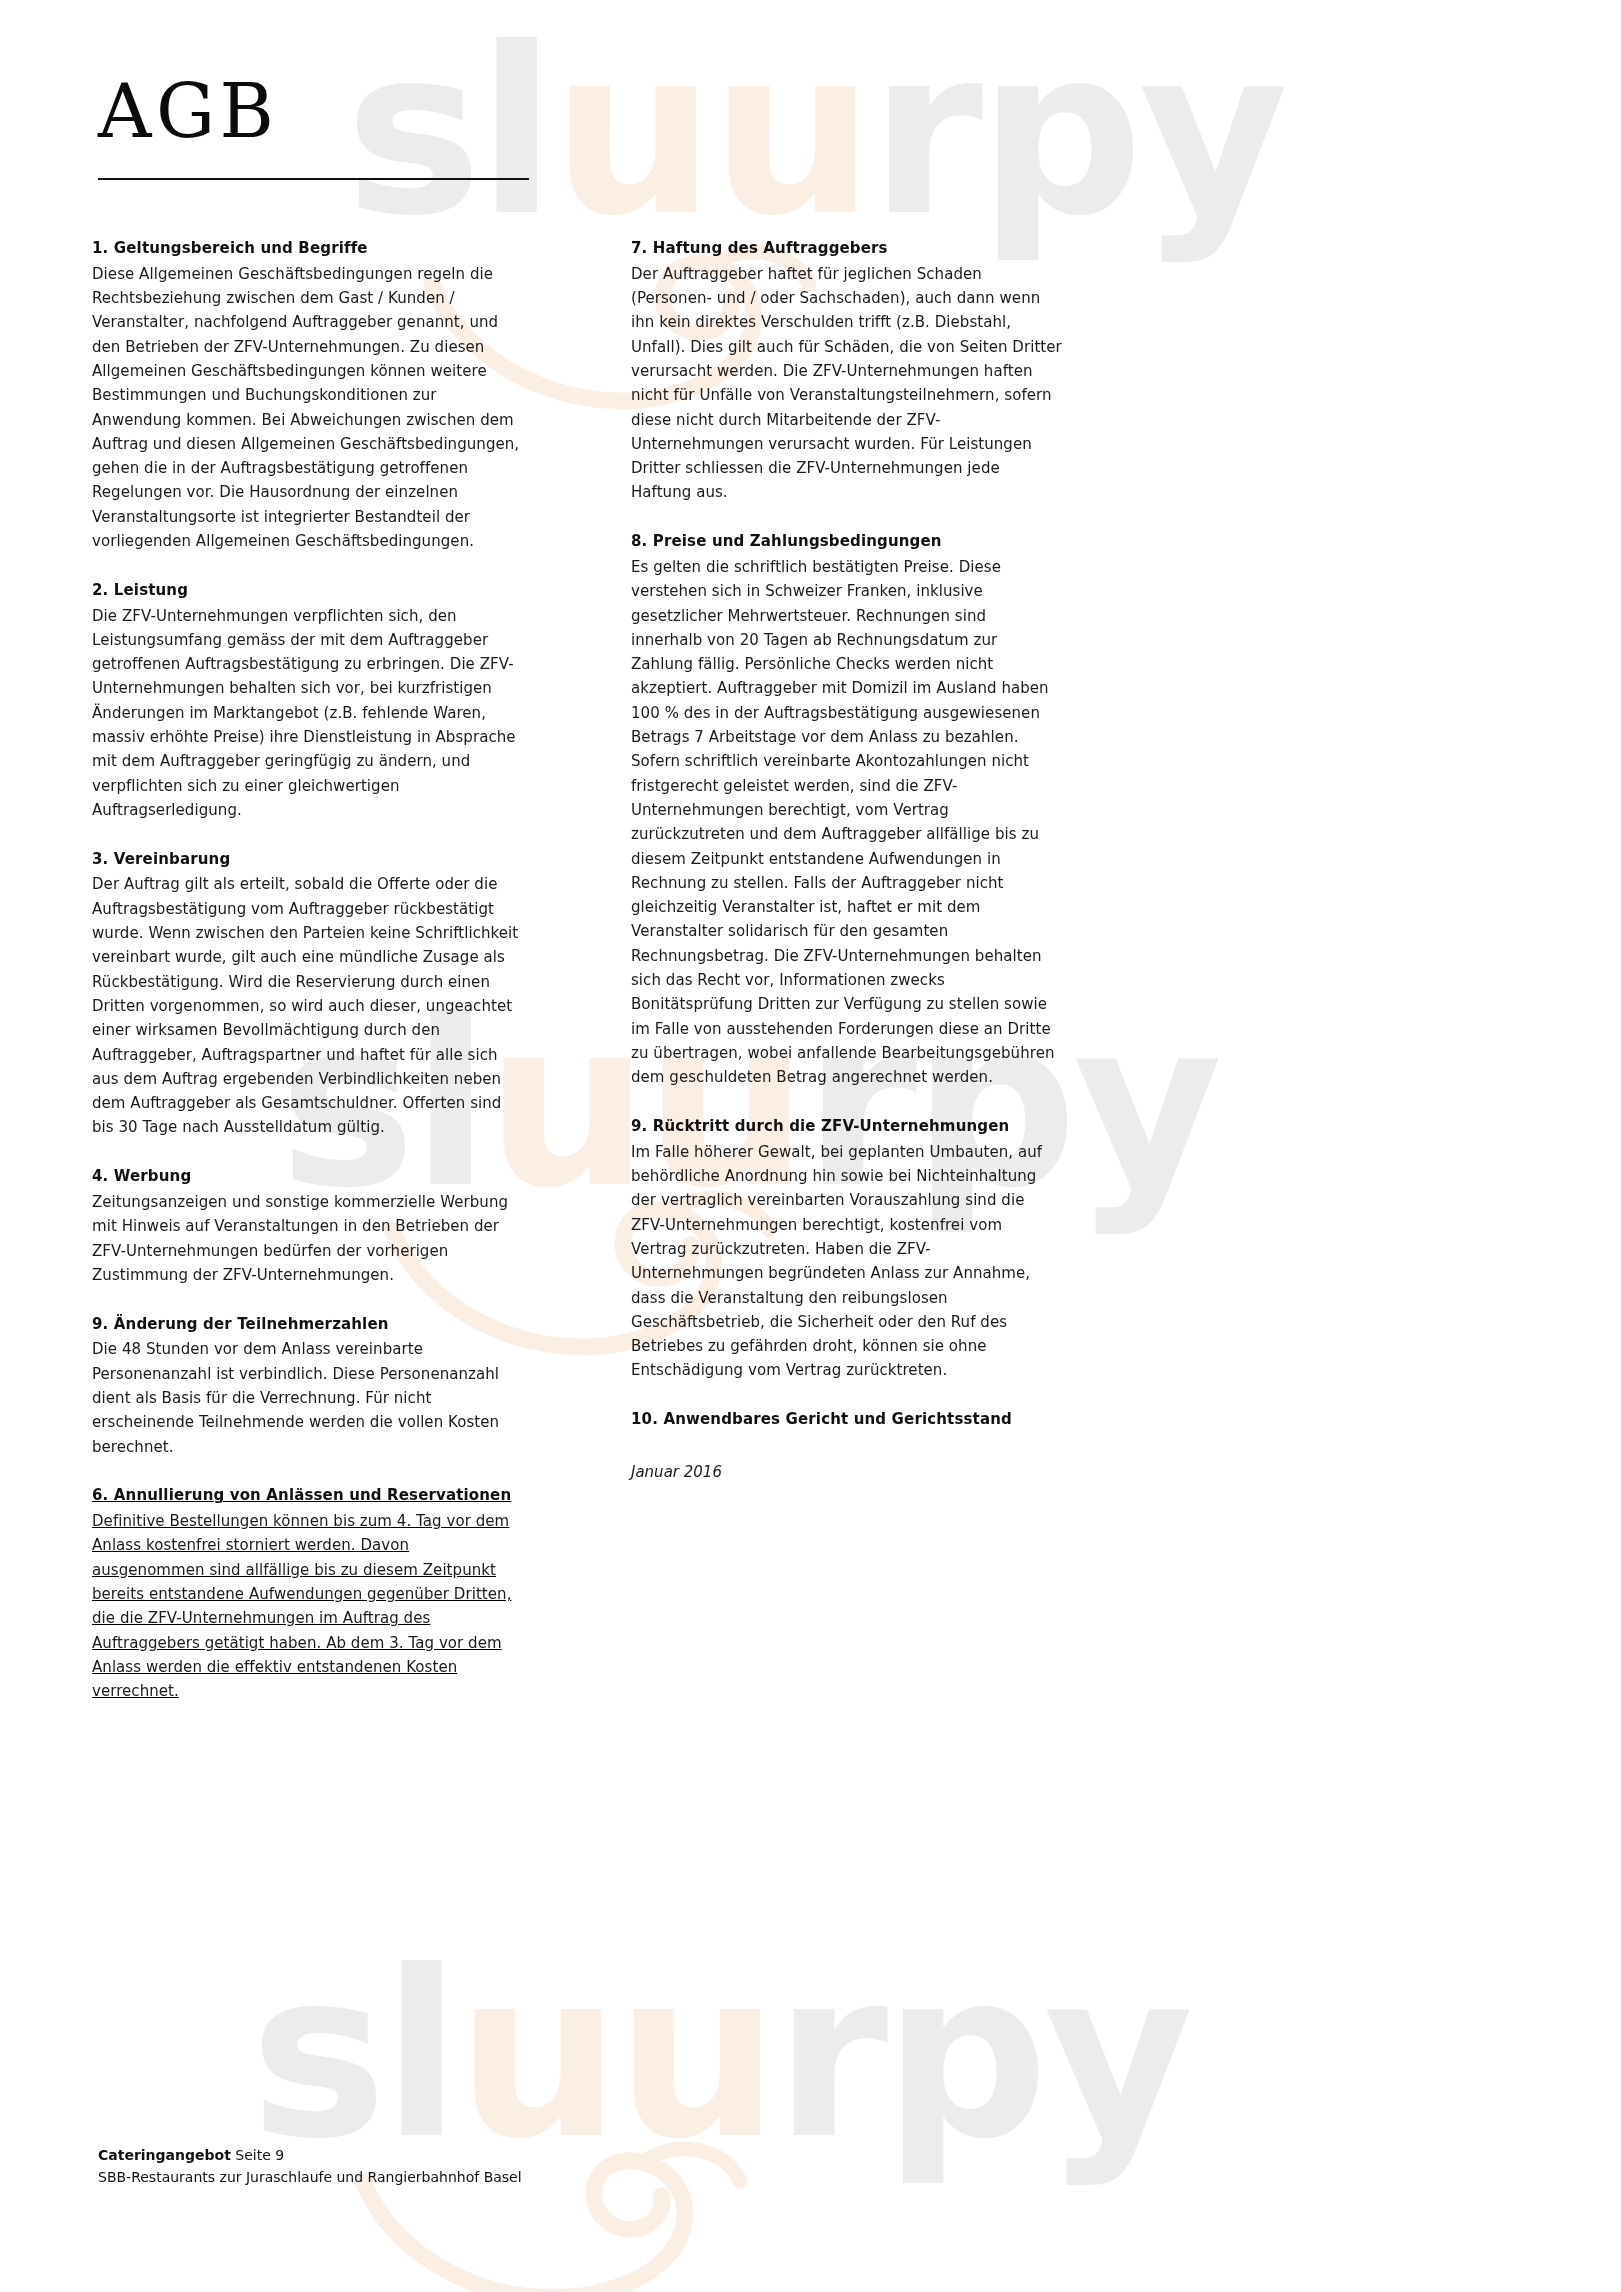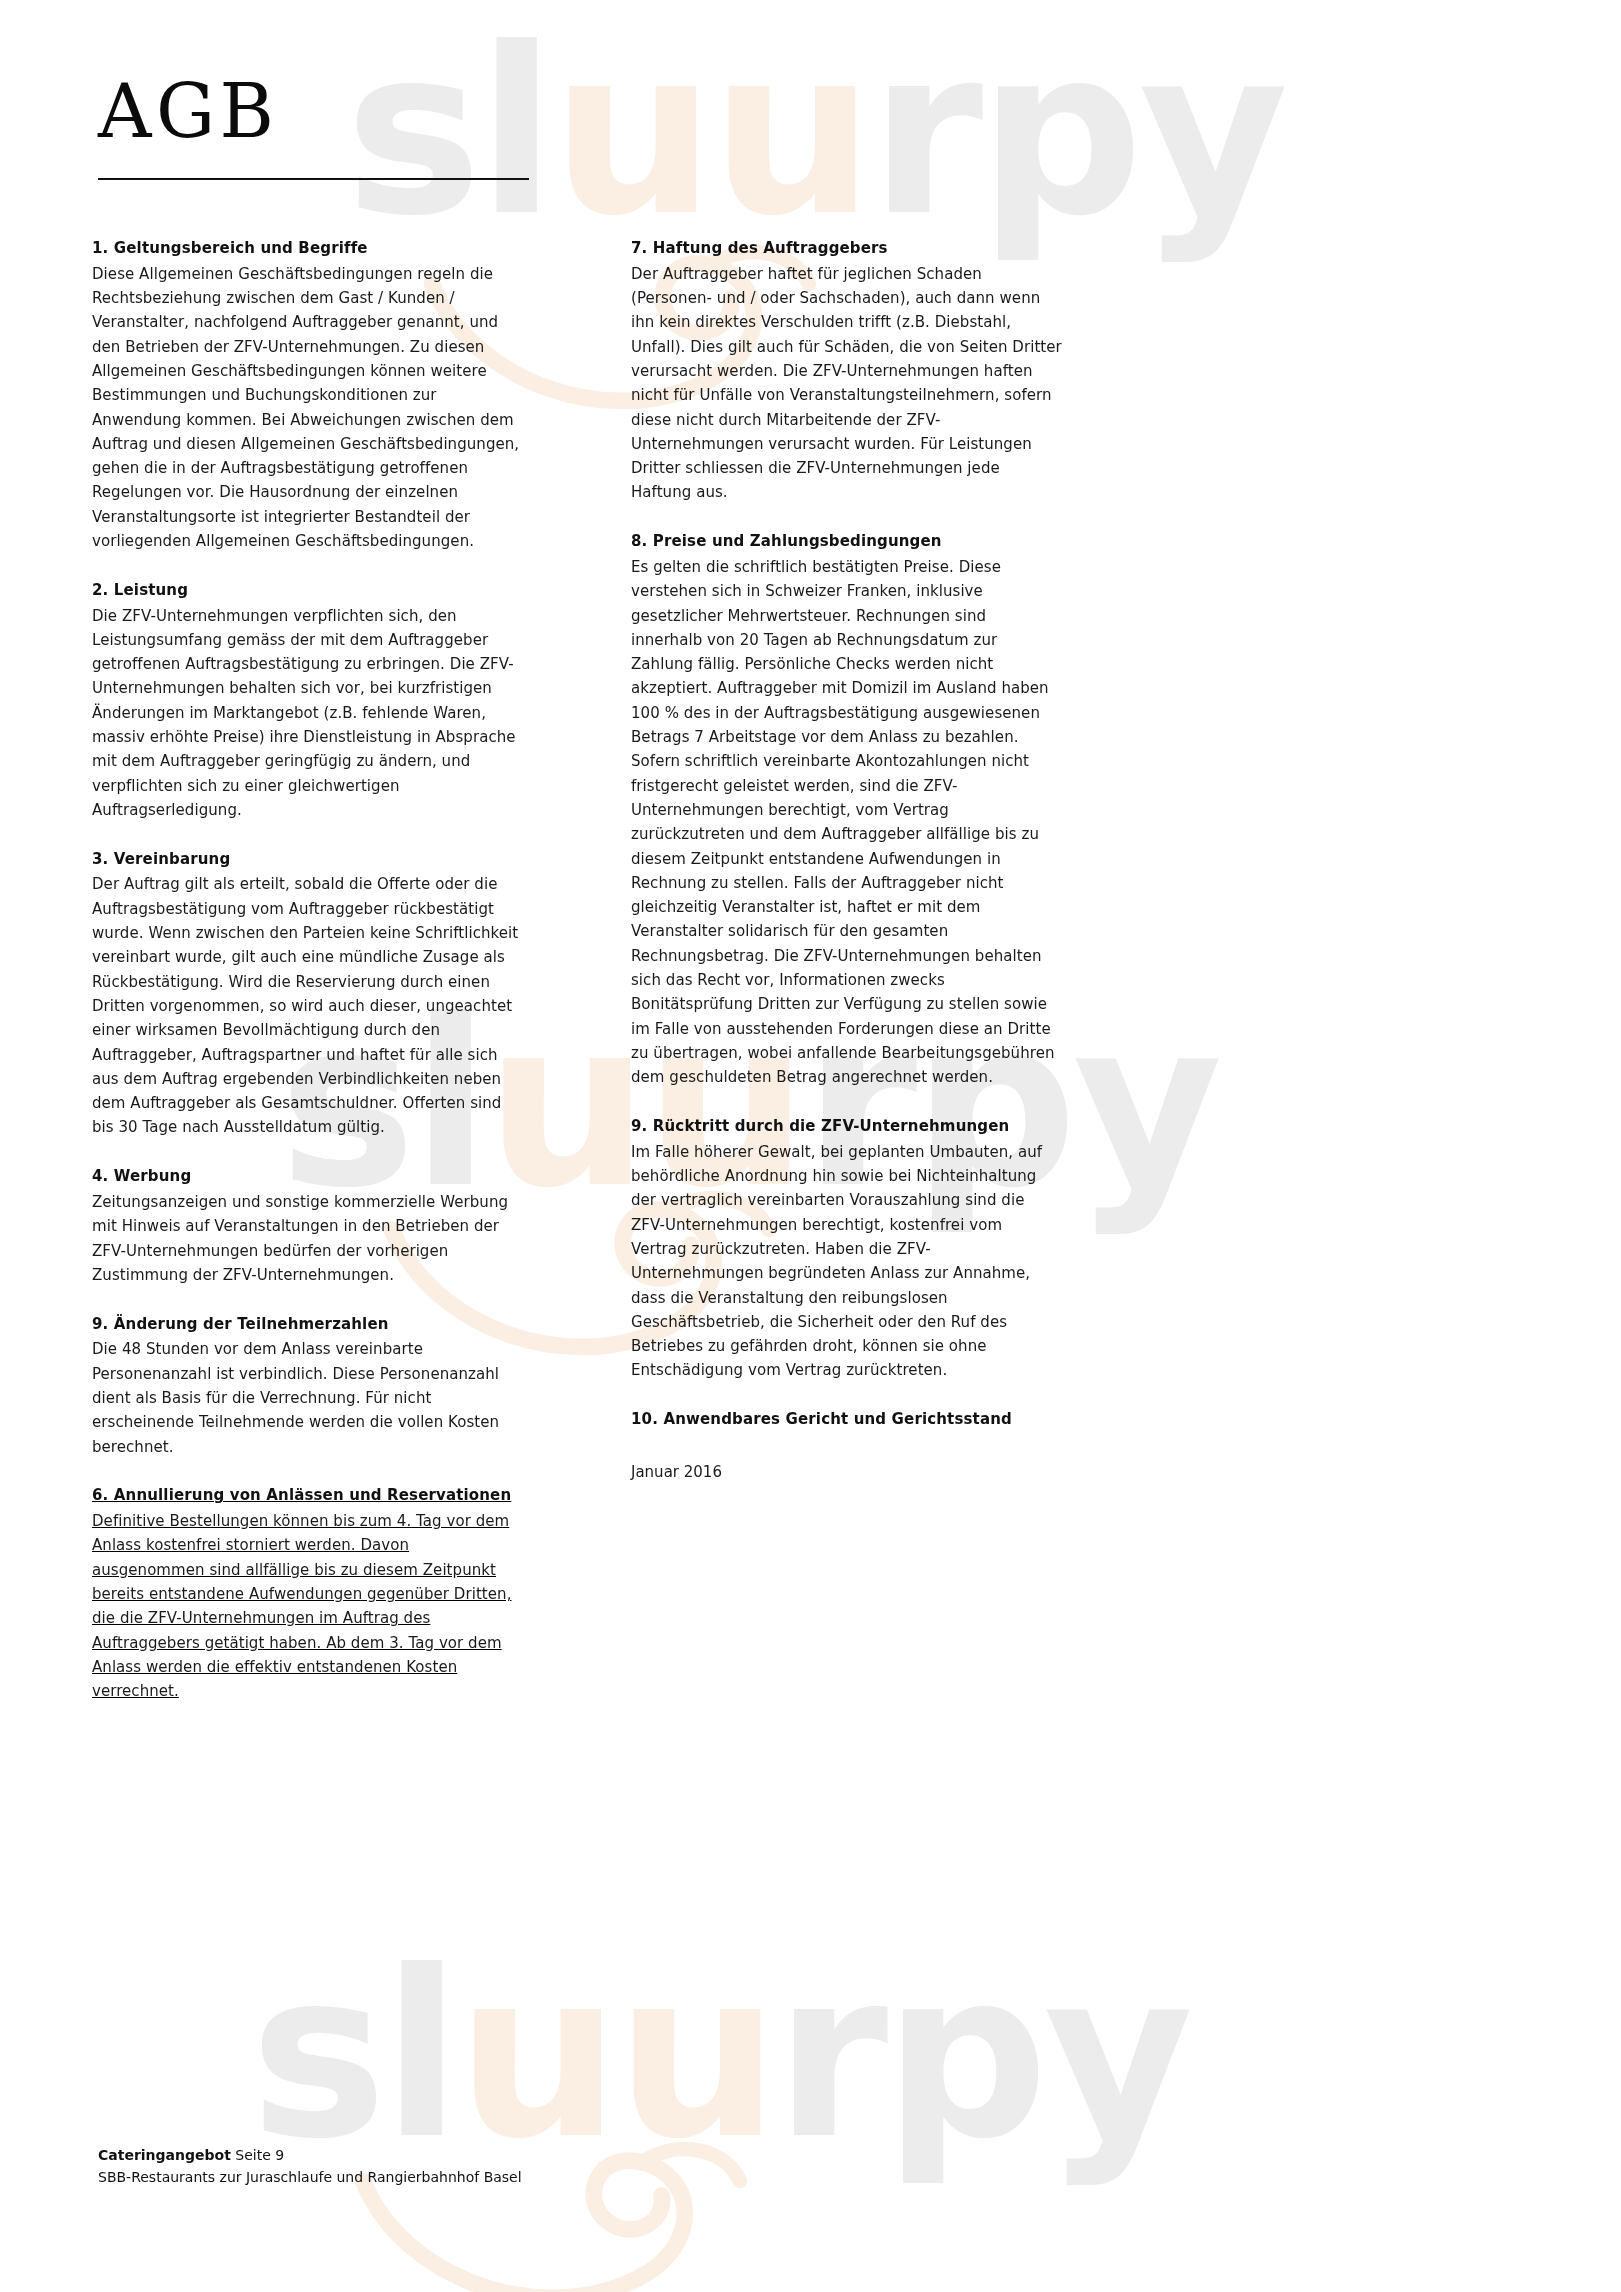--- a/index.html
+++ b/index.html
@@ -108,20 +108,21 @@
     color: #1a1a1a;
     line-height: 1.62;
     letter-spacing: 0.004em;
   }
 
   .date-line {
     margin-top: 29px;
     font-size: 15px;
     color: #1a1a1a;
     line-height: 1.62;
+    font-style: italic;
   }
 
   .footer {
     position: absolute;
     left: 98px;
     top: 2144px;
     z-index: 2;
   }
   .footer .line1 {
     font-size: 14px;

